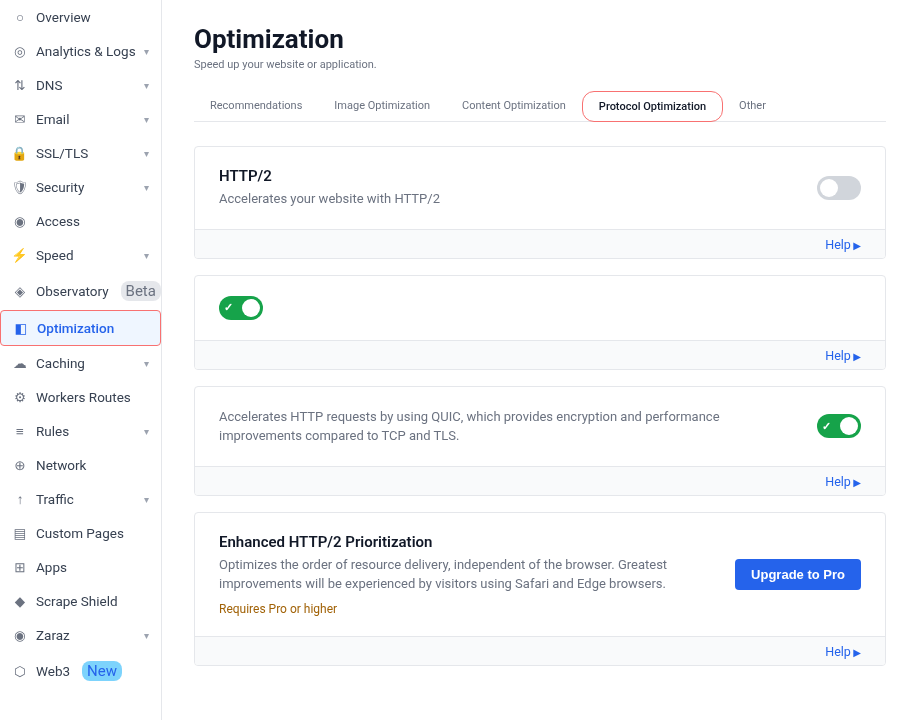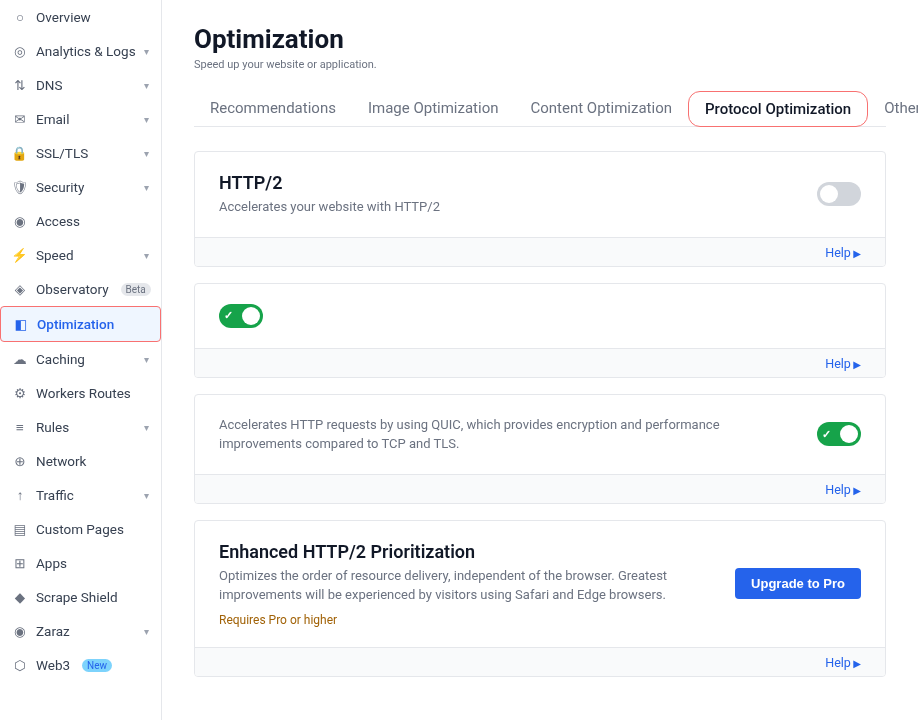--- a/index.html
+++ b/index.html
@@ -5,38 +5,38 @@
     * { box-sizing: border-box; margin: 0; padding: 0; }
     body { font-family: -apple-system, BlinkMacSystemFont, 'Segoe UI', Roboto, sans-serif; font-size: 14px; color: #333; display: flex; height: 720px; overflow: hidden; background: #fff; }
 
     
     .sidebar { width: 162px; min-width: 162px; background: #fff; border-right: 1px solid #e5e7eb; overflow-y: auto; height: 100%; }
     .sidebar-item { display: flex; align-items: center; padding: 9px 12px; cursor: pointer; font-size: 13.5px; color: #374151; gap: 8px; position: relative; }
     .sidebar-item.active { background: #eff6ff; color: #2563eb; font-weight: 500; border: 1.5px solid #f87171; border-radius: 4px; }
     .sidebar-item .icon { width: 16px; height: 16px; display: flex; align-items: center; justify-content: center; color: #6b7280; flex-shrink: 0; }
     .sidebar-item.active .icon { color: #2563eb; }
     .sidebar-item .chevron { margin-left: auto; color: #9ca3af; font-size: 10px; }
-    .sidebar-item .badge { font-size: 10px; background: #e5e7eb; color: #6b7280; padding: 1px 5px; border-radius: 8px; margin-left: 4px; }
+    .sidebar-item .badge { font-size: 15px; background: #e5e7eb; color: #6b7280; padding: 1px 5px; border-radius: 8px; margin-left: 4px; }
     .sidebar-item .badge.new { background: #7dd3fc; color: #2563eb; }
 
     
     .main { flex: 1; overflow-y: auto; padding: 24px 32px; background: #fff; }
     .page-title { font-size: 26px; font-weight: 700; color: #111827; margin-bottom: 4px; }
     .page-subtitle { font-size: 11px; color: #6b7280; margin-bottom: 20px; }
 
     
     .tabs { display: flex; border-bottom: 1px solid #e5e7eb; margin-bottom: 24px; gap: 0; }
-    .tab { padding: 8px 16px; cursor: pointer; font-size: 15px; color: #6b7280; border-bottom: 2px solid transparent; margin-bottom: -1px; white-space: nowrap; }
+    .tab { padding: 8px 16px; cursor: pointer; font-size: 11px; color: #6b7280; border-bottom: 2px solid transparent; margin-bottom: -1px; white-space: nowrap; }
     .tab.active { color: #111827; border: 1.5px solid #f87171; border-radius: 12px; font-weight: 500; }
 
     
     .card { border: 1px solid #e5e7eb; border-radius: 4px; margin-bottom: 16px; background: #fff; overflow: hidden; }
     .card-body { display: flex; align-items: center; padding: 20px 24px; gap: 16px; }
     .card-text { flex: 1; }
-    .card-title { font-size: 18px; font-weight: 600; color: #111827; margin-bottom: 4px; }
+    .card-title { font-size: 15px; font-weight: 600; color: #111827; margin-bottom: 4px; }
     .card-desc { font-size: 13px; color: #6b7280; line-height: 1.5; }
     .card-footer { background: #f9fafb; border-top: 1px solid #e5e7eb; padding: 6px 24px; text-align: right; }
     .help-link { font-size: 12.5px; color: #2563eb; cursor: pointer; }
     .help-link::after { content: ' ▶'; font-size: 10px; }
     .card-control { display: flex; align-items: center; flex-shrink: 0; }
 
     
     .toggle { width: 44px; height: 24px; border-radius: 12px; position: relative; cursor: pointer; display: flex; align-items: center; transition: background 0.2s; }
     .toggle.on { background: #16a34a; }
     .toggle.off { background: #d1d5db; }

